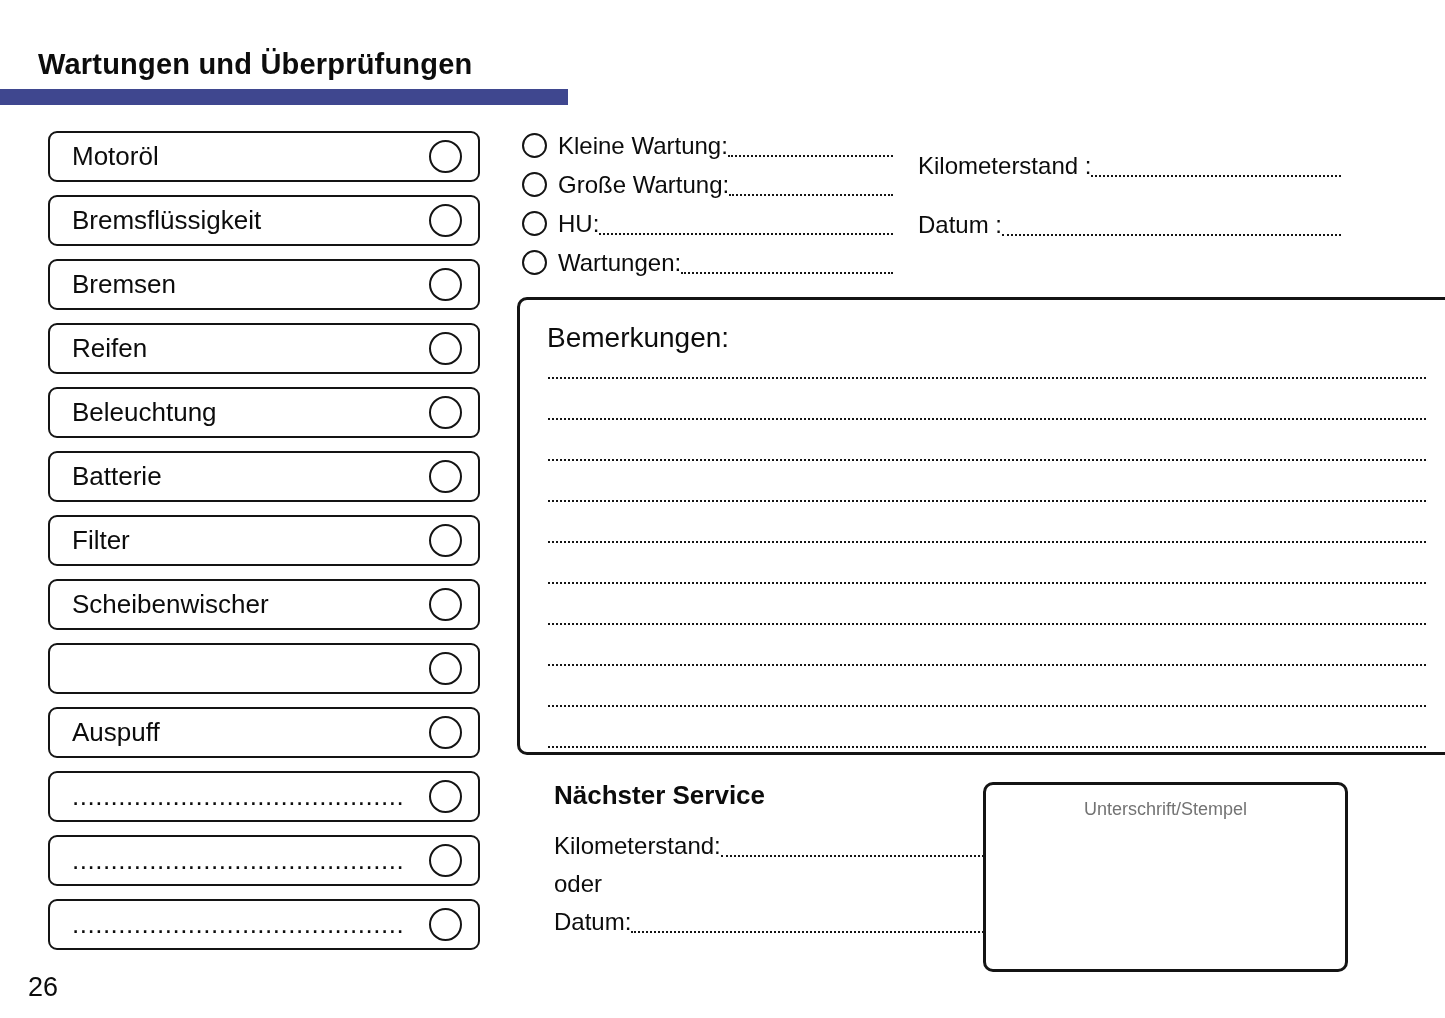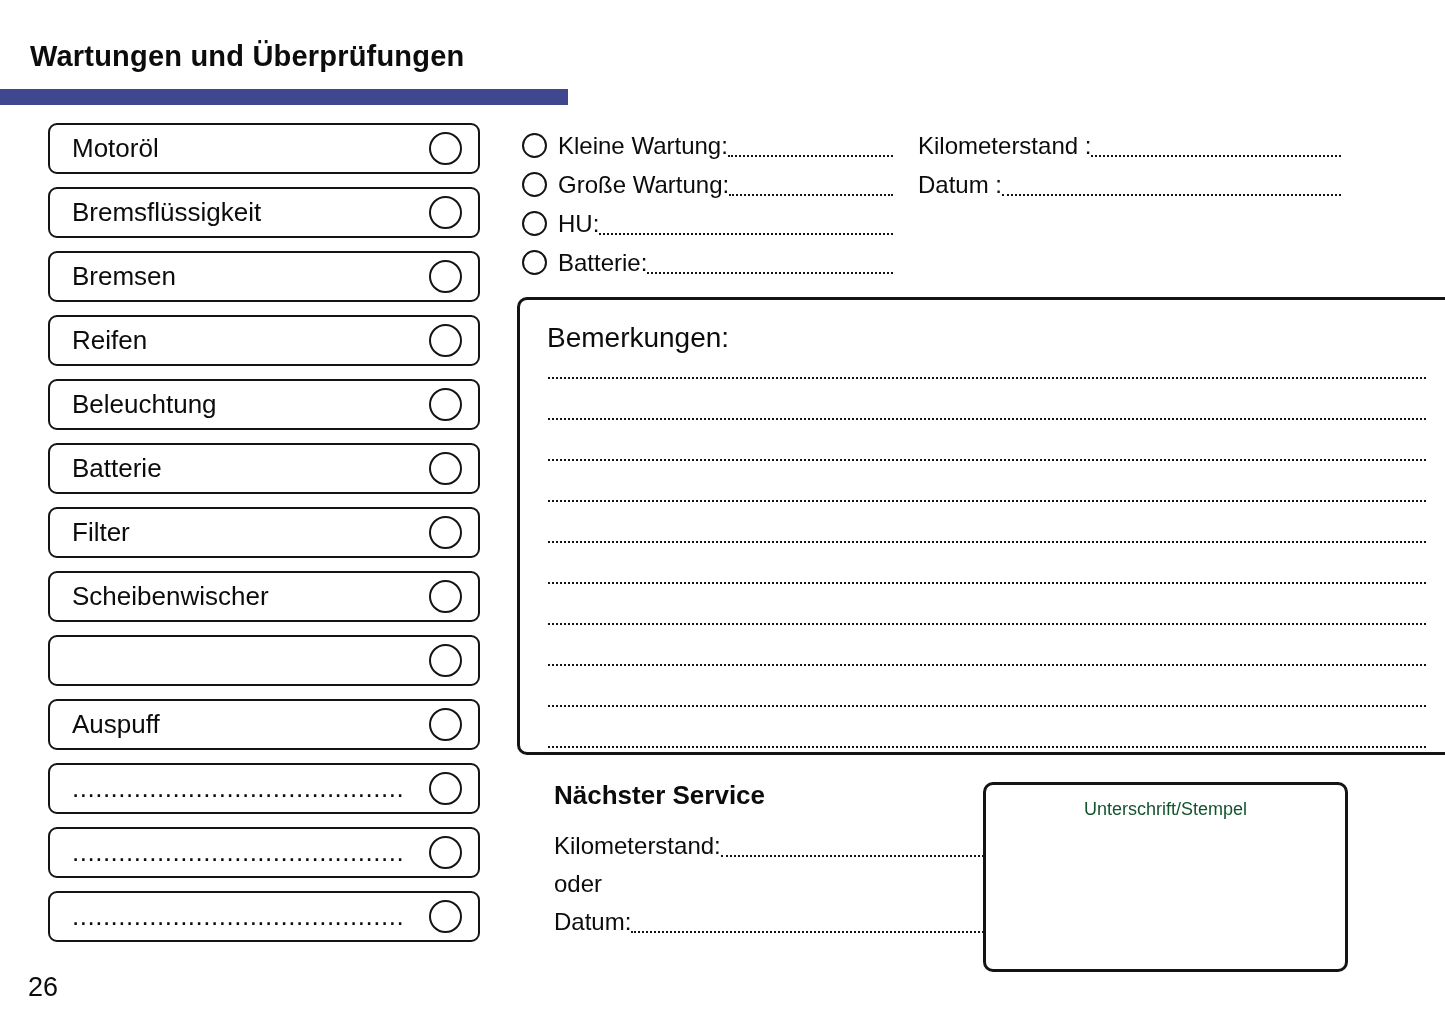--- a/index.html
+++ b/index.html
@@ -10,38 +10,38 @@
     background: #ffffff;
     font-family: "Liberation Sans", sans-serif;
     color: #0c0c0c;
     overflow: hidden;
   }
 
   .title {
     position: absolute;
     left: 30px;
     top: 40px;
-    margin: 0;
+    margin: 8px;
     font-size: 29px;
     font-weight: bold;
     letter-spacing: 0.2px;
     text-align: center;
   }
 
   .accent-bar {
     position: absolute;
     left: 0;
     top: 89px;
     width: 568px;
     height: 16px;
     background: #3f478f;
   }
 
   
-  .checklist { position: absolute; left: 48px; top: 123px; }
+  .checklist { position: absolute; left: 48px; top: 131px; }
   .check-row {
     box-sizing: border-box;
     width: 432px;
     height: 51px;
     border: 2.5px solid #141414;
     border-radius: 9px;
     background: #fff;
     display: flex;
     align-items: center;
     margin-bottom: 13px;
@@ -67,21 +67,21 @@
     width: 25px; height: 25px;
     border: 2.8px solid #141414;
     border-radius: 50%;
     flex: none;
     background: #fff;
   }
   .option-label { margin-left: 11px; font-size: 24px; white-space: nowrap; }
 
   
   .service-details { position: absolute; left: 918px; top: 126px; width: 423px; }
-  .detail-row { display: flex; align-items: center; height: 39px; }
+  .detail-row { display: flex; align-items: center; height: 39px; margin-top: 20px; }
   .detail-label { font-size: 24px; white-space: nowrap; }
 
   .dotline {
     flex: 1;
     align-self: flex-end;
     height: 0;
     border-bottom: 2.5px dotted #141414;
     margin-bottom: 8px;
     min-width: 20px;
   }
@@ -199,21 +199,21 @@
       <span class="option-label">Große Wartung:</span>
       <span class="dotline"></span>
     </div>
     <div class="option-row">
       <span class="radio-circle"></span>
       <span class="option-label">HU:</span>
       <span class="dotline"></span>
     </div>
     <div class="option-row">
       <span class="radio-circle"></span>
-      <span class="option-label">Batterie:</span>
+      <span class="option-label">Wartungen:</span>
       <span class="dotline"></span>
     </div>
   </div>
 
   <div class="service-details">
     <div class="detail-row">
       <span class="detail-label">Kilometerstand :</span>
       <span class="dotline"></span>
     </div>
     <div class="detail-row">
@@ -247,18 +247,18 @@
     <div class="ns-row">
       <span class="ns-label">oder</span>
     </div>
     <div class="ns-row">
       <span class="ns-label">Datum:</span>
       <span class="dotline"></span>
     </div>
   </div>
 
   <div class="signature-box">
-    <span class="signature-label" style="color: #14532d;">Unterschrift/Stempel</span>
+    <span class="signature-label" style="color: #737373;">Unterschrift/Stempel</span>
   </div>
 
   <div class="page-number">26</div>
 
 </div>
 
 </body></html>

